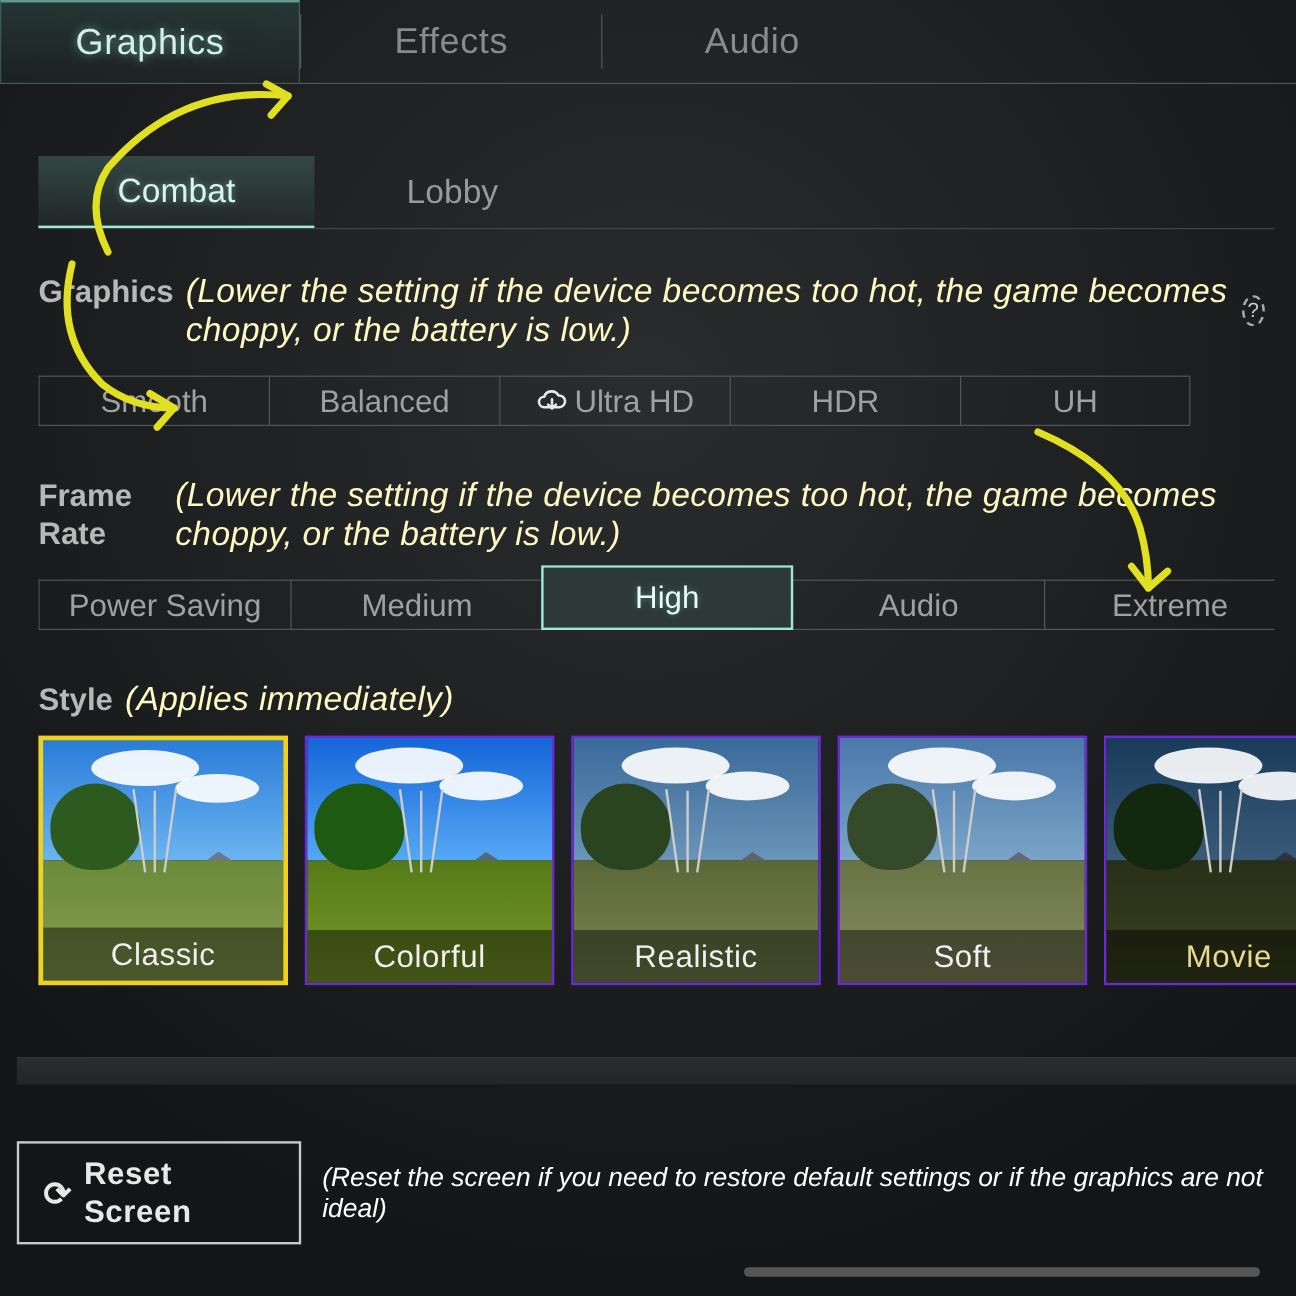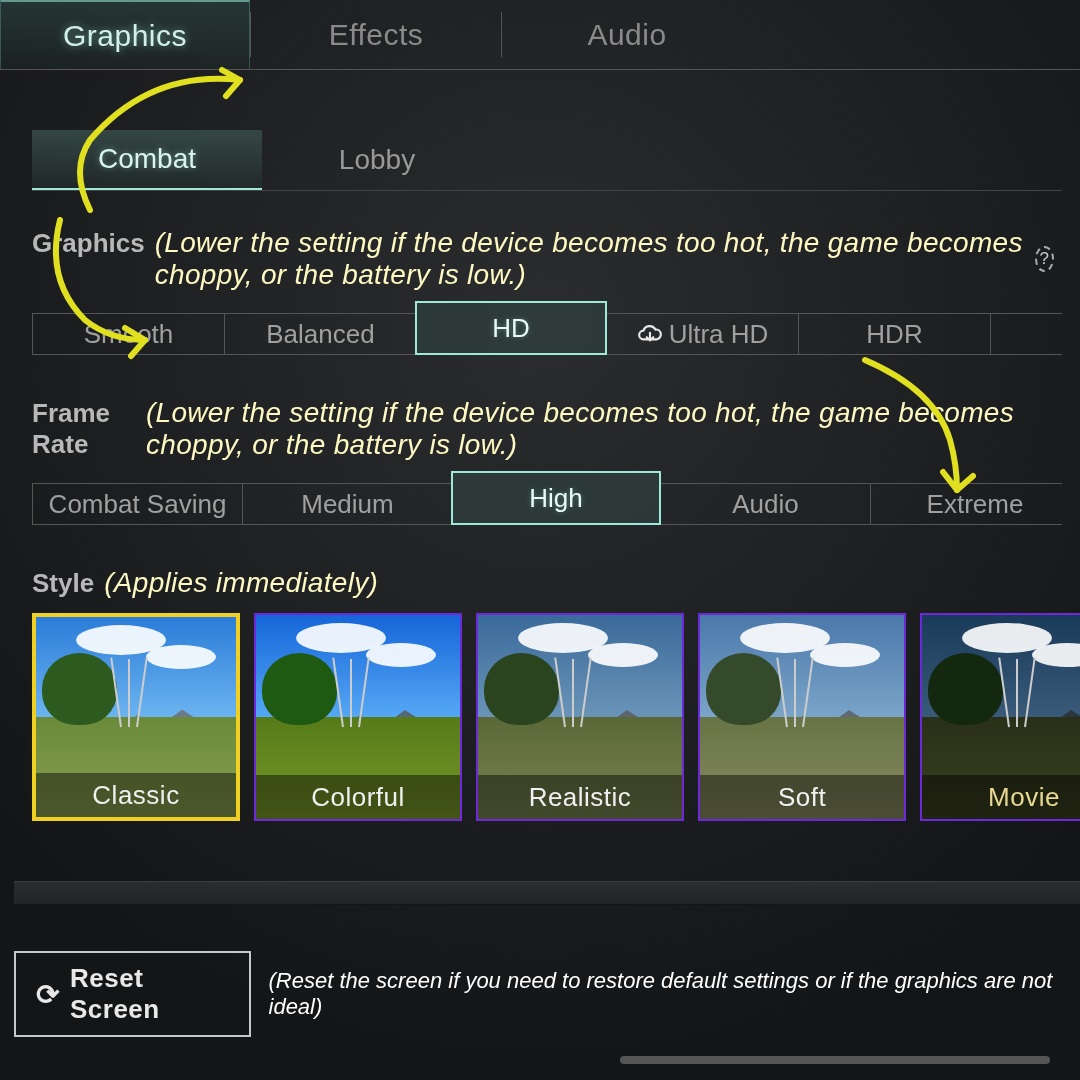--- a/index.html
+++ b/index.html
@@ -309,39 +309,38 @@
   </div>
 
   <div class="section-hdr">
     <span class="section-title">Graphics</span>
     <span class="section-hint">(Lower the setting if the device becomes too hot, the game becomes choppy, or the battery is low.)</span>
     <span class="help-icon">?</span>
   </div>
   <div class="option-row">
     <div class="option">Smooth</div>
     <div class="option">Balanced</div>
-    <div class="option selected">HD</div>
     <div class="option">
       <span class="cloud">
         <svg viewBox="0 0 24 24">
             <path d="M6 16 a4 4 0 0 1 0-8 a6 6 0 0 1 11 -1 a4.5 4.5 0 0 1 1 9 Z M12 10 v7 M9 14 l3 3 l3 -3" stroke="#e8e8e8" stroke-width="2" fill="none" stroke-linejoin="round" stroke-linecap="round"></path>
           </svg>
       </span>
       <span>Ultra HD</span>
     </div>
     <div class="option">HDR</div>
     <div class="option">UH</div>
   </div>
 
   <div class="section-hdr">
     <span class="section-title">Frame Rate</span>
     <span class="section-hint">(Lower the setting if the device becomes too hot, the game becomes choppy, or the battery is low.)</span>
   </div>
   <div class="option-row framerate">
-    <div class="option">Combat Saving</div>
+    <div class="option">Power Saving</div>
     <div class="option">Medium</div>
     <div class="option selected">High</div>
     <div class="option">Audio</div>
     <div class="option">Extreme</div>
   </div>
 
   <div class="section-hdr" style="margin-bottom:14px;align-items:center;">
     <span class="section-title">Style</span>
     <span class="section-hint">(Applies immediately)</span>
   </div>

